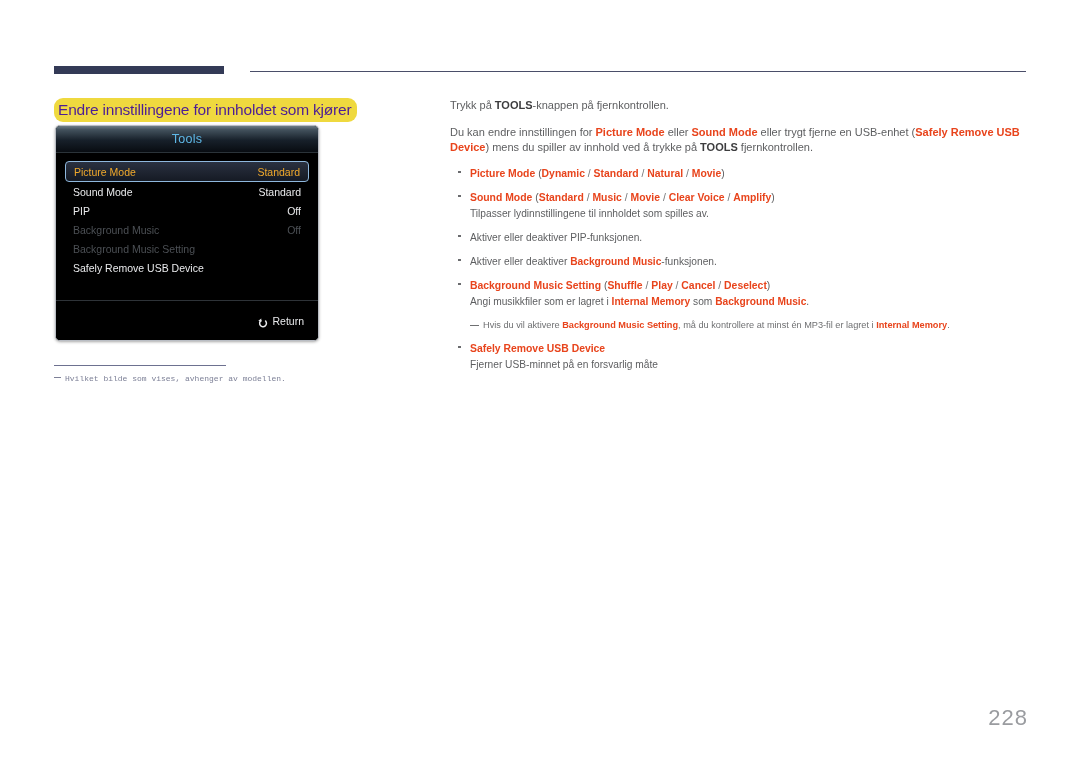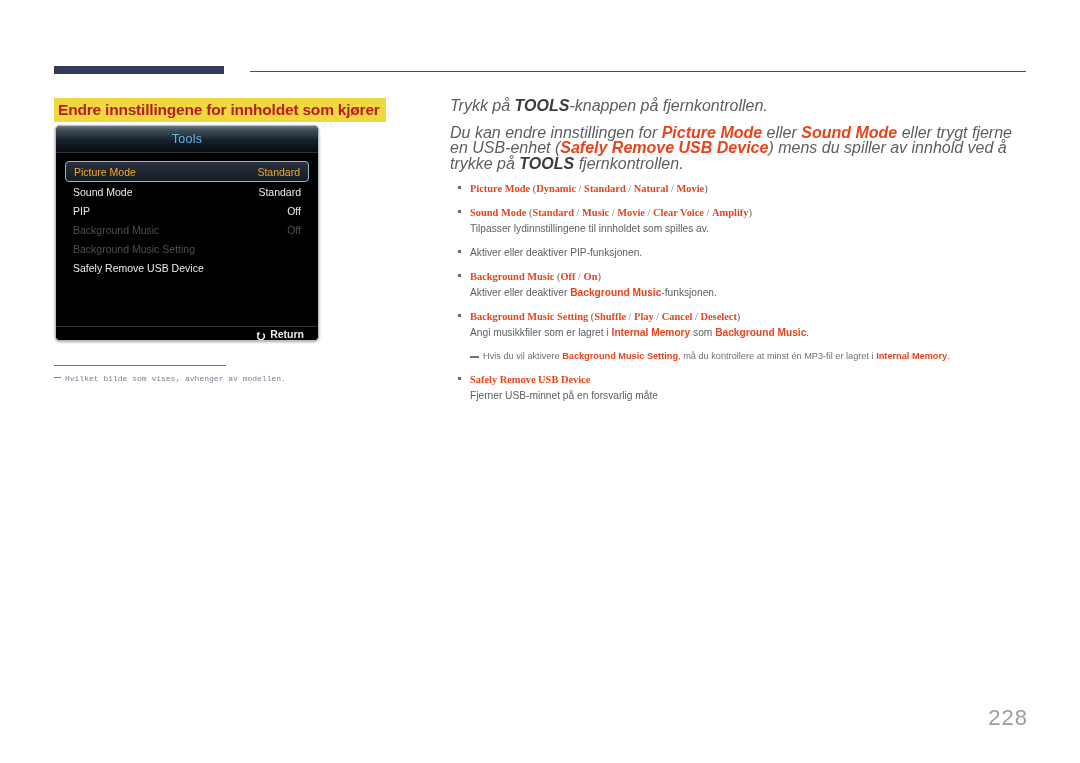--- a/index.html
+++ b/index.html
@@ -40,27 +40,28 @@
     height: 1.4px;
     background: #4a4e69;
   }
 
   
   #section-title {
     position: absolute;
     left: 54px;
     top: 98px;
     font-size: 15.5px;
-    font-weight: bold;
-    color: #b91c1c;
+    font-weight: normal;
+    color: #4c1d95;
     background: #efd93f;
     padding: 3px 6px 4px 4px;
     letter-spacing: -0.2px;
     white-space: nowrap;
     line-height: 1.1;
+    border-radius: 9px;
   }
 
   
   #tools-panel {
     position: absolute;
     left: 55px;
     top: 125px;
     width: 264px;
     height: 216px;
     background: #000000;
@@ -112,29 +113,28 @@
     height: 21px;
   }
   .tools-row.selected .row-label,
   .tools-row.selected .row-value { color: #f0a92b; }
 
   #tools-footer {
     position: absolute;
     left: 0;
     right: 0;
     bottom: 0;
-    height: 14px;
+    height: 40px;
     border-top: 1px solid #2e3338;
     background: #000000;
     display: flex;
     align-items: center;
     justify-content: flex-end;
     padding-right: 14px;
     box-sizing: border-box;
-    font-weight: bold;
   }
   #tools-footer .return-label {
     font-size: 10.5px;
     color: #e9eaec;
     margin-left: 4px;
   }
   #tools-footer .return-icon {
     display: inline-block;
     width: 11px;
     height: 11px;
@@ -171,25 +171,24 @@
   }
 
   
   #right-col {
     position: absolute;
     left: 450px;
     top: 98px;
     width: 580px;
   }
   .para {
-    font-size: 16px;
+    font-size: 11px;
     line-height: 15.5px;
     color: #5d5e60;
     margin-bottom: 10px;
-    font-style: italic;
   }
   .para:first-child { margin-bottom: 11px; }
   .b { font-weight: bold; color: #3c3c3e; }
   .r { color: #e8441c; font-weight: bold; }
   .sep { color: #76777a; font-weight: normal; }
   .paren { color: #5d5e60; font-weight: normal; }
 
   .bullet-item {
     position: relative;
     padding-left: 20px;
@@ -200,21 +199,20 @@
     left: 8px;
     top: 5px;
     width: 2.5px;
     height: 2.5px;
     background: #6a6b6e;
   }
   .bullet-head {
     font-size: 10.4px;
     line-height: 15px;
     margin-bottom: 1px;
-    font-family: Liberation Serif, serif;
   }
   .bullet-desc {
     font-size: 10.2px;
     line-height: 15px;
     color: #5d5e60;
   }
 
   .subnote {
     position: relative;
     padding-left: 33px;
@@ -329,21 +327,20 @@
     <div class="bullet-desc">Tilpasser lydinnstillingene til innholdet som spilles av.</div>
   </div>
 
   <div class="bullet-item">
     <span class="dot"></span>
     <div class="bullet-desc">Aktiver eller deaktiver PIP-funksjonen.</div>
   </div>
 
   <div class="bullet-item">
     <span class="dot"></span>
-    <div class="bullet-head"><span class="r">Background Music</span><span class="paren"> (</span><span class="r">Off</span><span class="sep"> / </span><span class="r">On</span><span class="paren">)</span></div>
     <div class="bullet-desc"><span>Aktiver eller deaktiver </span><span class="r">Background Music</span><span>-funksjonen.</span></div>
   </div>
 
   <div class="bullet-item">
     <span class="dot"></span>
     <div class="bullet-head"><span class="r">Background Music Setting</span><span class="paren"> (</span><span class="r">Shuffle</span><span class="sep"> / </span><span class="r">Play</span><span class="sep"> / </span><span class="r">Cancel</span><span class="sep"> / </span><span class="r">Deselect</span><span class="paren">)</span></div>
     <div class="bullet-desc"><span>Angi musikkfiler som er lagret i </span><span class="r">Internal Memory</span><span> som </span><span class="r">Background Music</span><span>.</span></div>
   </div>
 
   <div class="subnote">

